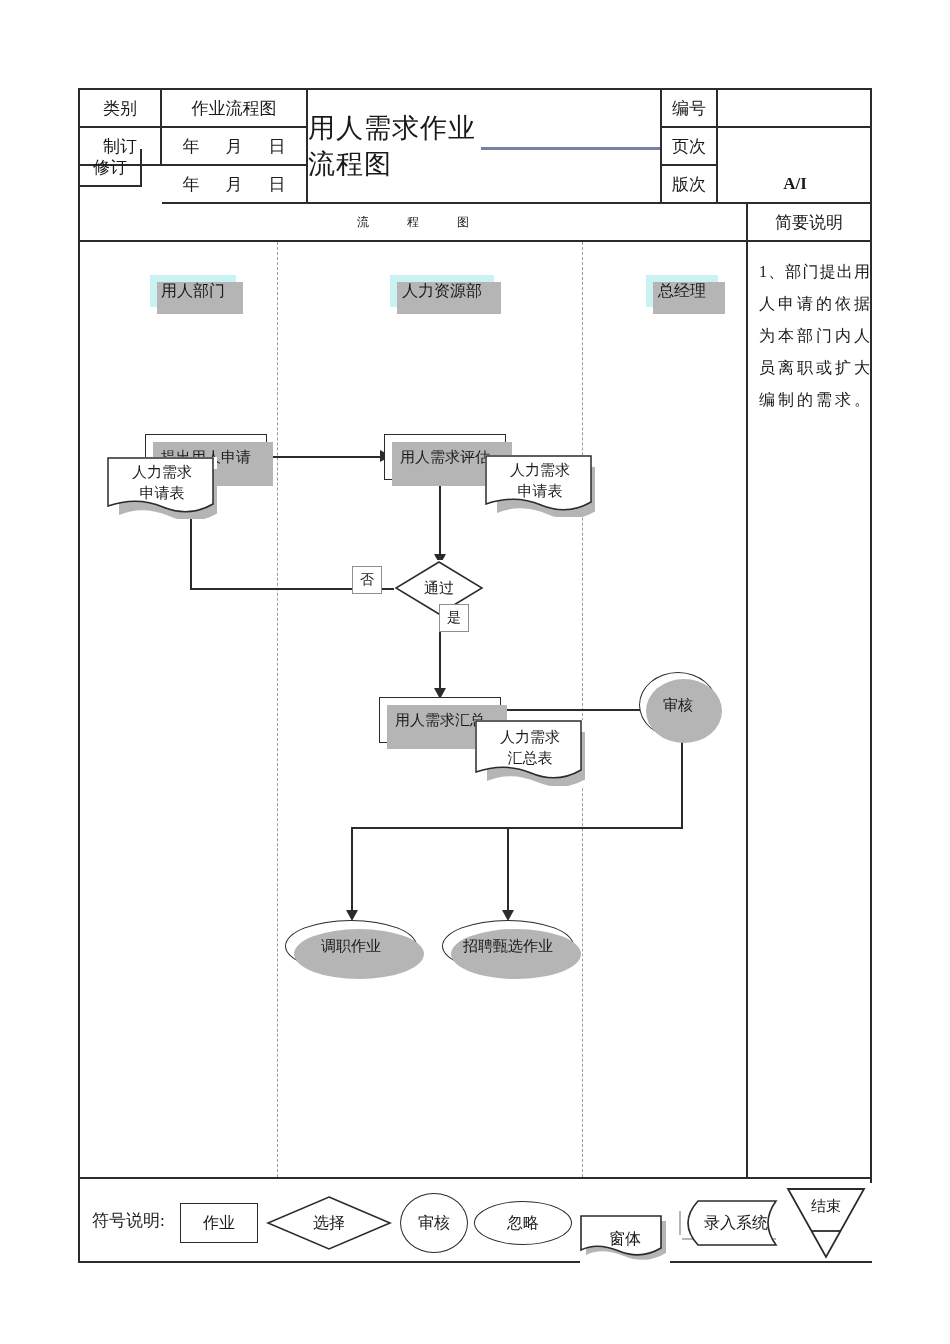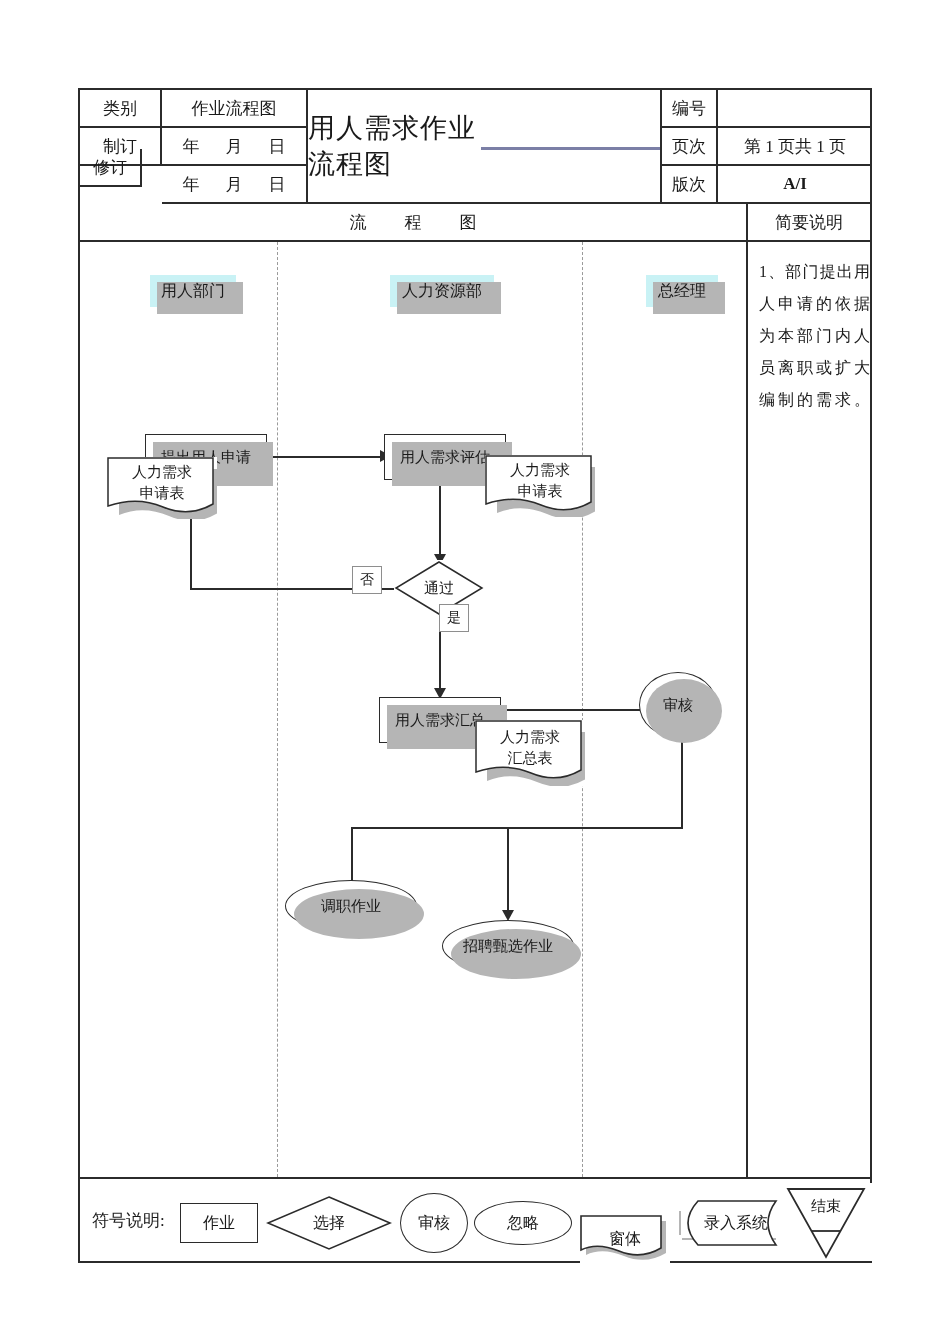--- a/index.html
+++ b/index.html
@@ -21,21 +21,21 @@
   .title-underline{width:260px;height:3px;background:#7b7fa6;margin-top:4px;}
 
   .ymd{display:flex;gap:26px;}
 
   
   .band{position:absolute;left:0;top:114px;width:100%;height:38px;
         border-bottom:2px solid #2b2b2b;box-sizing:border-box;}
   .band-left{position:absolute;left:0;top:0;width:668px;height:100%;
              border-right:2px solid #2b2b2b;box-sizing:border-box;
              display:flex;align-items:center;justify-content:center;
-             font-size:17px;letter-spacing:38px;text-indent:38px;}
+             font-size:12px;letter-spacing:38px;text-indent:38px;}
   .band-right{position:absolute;left:668px;top:0;right:0;height:100%;
               display:flex;align-items:center;justify-content:center;font-size:17px;}
 
   
   .body-row{position:absolute;left:0;top:152px;width:100%;height:935px;}
   .canvas{position:absolute;left:0;top:0;width:668px;height:100%;
           border-right:2px solid #2b2b2b;box-sizing:border-box;overflow:hidden;}
   .notes{position:absolute;left:668px;top:0;right:0;height:100%;
          padding:14px 0 0 11px;box-sizing:border-box;
          font-size:16px;line-height:32px;text-align:justify;text-align-last:justify;}
@@ -136,21 +136,20 @@
 
     <div class="hcell bdr-r bdr-b title-cell" style="left:228px;top:0;width:354px;height:114px">
       <div>用人需求作业流程图</div>
       <div class="title-underline"></div>
     </div>
 
     <div class="hcell bdr-r bdr-b" style="left:582px;top:0;width:56px;height:38px">编号</div>
     <div class="hcell bdr-b" style="left:638px;top:0;width:154px;height:38px"></div>
 
     <div class="hcell bdr-r bdr-b" style="left:582px;top:38px;width:56px;height:38px">页次</div>
-    <div class="hcell bdr-b" style="left:638px;top:38px;width:154px;height:38px">第 1 页共 1 页</div>
 
     <div class="hcell bdr-r bdr-b" style="left:582px;top:76px;width:56px;height:38px">版次</div>
     <div class="hcell bdr-b" style="left:638px;top:76px;width:154px;height:38px;font-weight:bold">A/I</div>
   </div>
 
   <div class="band">
     <div class="band-left">流程图</div>
     <div class="band-right">简要说明</div>
   </div>
 
@@ -232,21 +231,21 @@
           <path d="M1 1 H106 V50 Q82 64 56 53 Q30 42 1 52 Z" fill="#ffffff" stroke="#2b2b2b" stroke-width="1.5"></path>
         </svg>
         <div class="doc-txt">
           <div>人力需求</div>
             <div>汇总表</div>
         </div>
       </div>
 
       <div class="shape circ" style="left:559px;top:430px;width:76px;height:64px">审核</div>
 
-      <div class="shape ellip" style="left:205px;top:638px;width:130px;height:50px">调职作业</div>
+      <div class="shape ellip" style="left:205px;top:678px;width:130px;height:50px">调职作业</div>
 
       <div class="shape ellip" style="left:362px;top:678px;width:130px;height:50px">招聘甄选作业</div>
 
     </div>
 
     <div class="notes">
       <span>1、部门提出用人申请的依据为本部门内人员离职或扩大编制的需求。</span>
     </div>
   </div>
 

